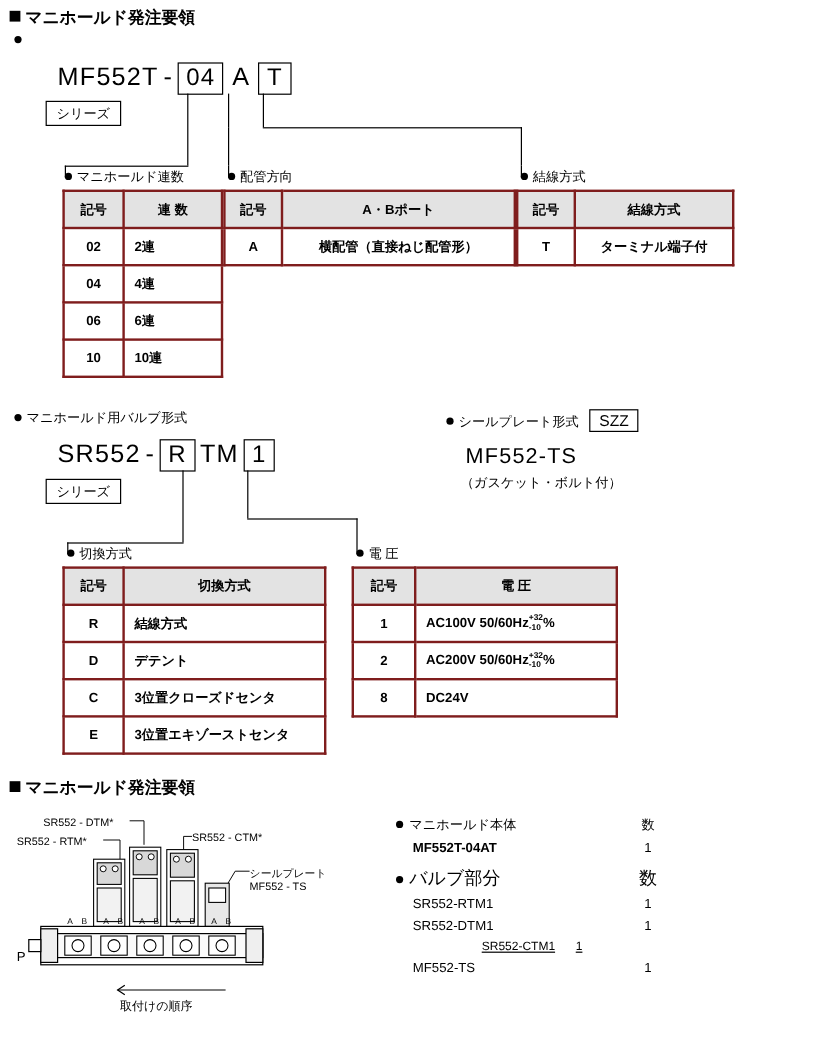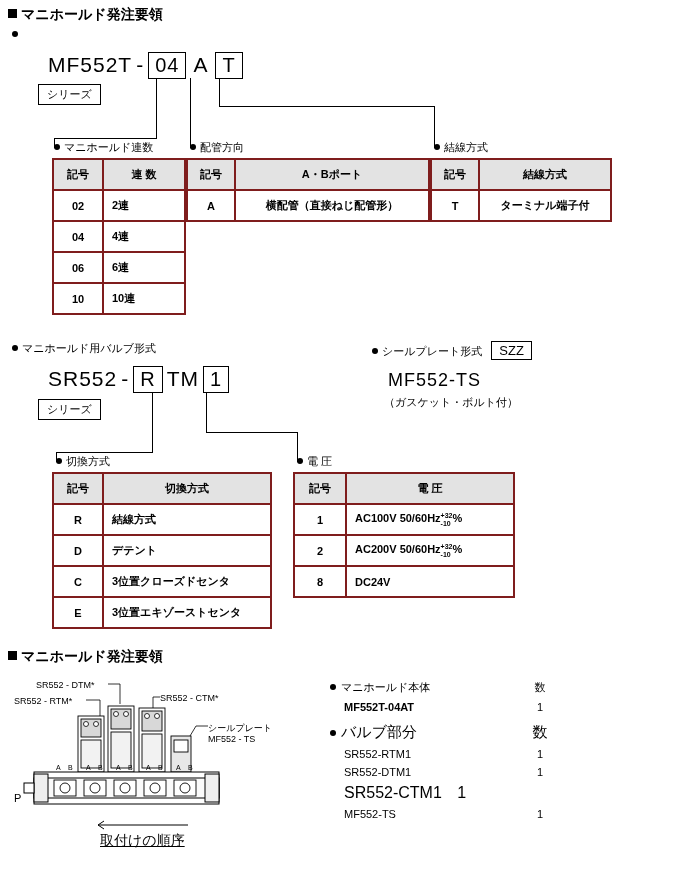--- a/index.html
+++ b/index.html
@@ -229,21 +229,21 @@
 <div class="abs sec-head" style="left:8px;top:648px;">
   <span class="sq"></span><span>マニホールド発注要領</span>
 </div>
 
 <div class="abs lbl" style="left:36px;top:680px;">SR552 - DTM*</div>
 <div class="abs lbl" style="left:14px;top:696px;">SR552 - RTM*</div>
 <div class="abs lbl" style="left:160px;top:693px;">SR552 - CTM*</div>
 <div class="abs lbl" style="left:208px;top:722px;">シールプレート</div>
 <div class="abs lbl" style="left:208px;top:734px;">MF552 - TS</div>
 <div class="abs lbl" style="left:14px;top:792px;font-size:11px;">P</div>
-<div class="abs lbl" style="left:100px;top:832px;font-size:14px;text-decoration:underline;">取付けの順序</div>
+<div class="abs lbl" style="left:100px;top:832px;font-size:10px;">取付けの順序</div>
 
 <svg class="abs" style="left:8px;top:670px;" width="290" height="165">
 
   <path d="M100,14 L112,14 L112,34" stroke="#000" fill="none" stroke-width="0.8"></path>
   <path d="M78,30 L92,30 L92,46" stroke="#000" fill="none" stroke-width="0.8"></path>
   <path d="M152,27 L145,27 L145,38" stroke="#000" fill="none" stroke-width="0.8"></path>
   <path d="M200,56 L188,56 L182,66" stroke="#000" fill="none" stroke-width="0.8"></path>
 
   <g stroke="#000" fill="#ffffff" stroke-width="0.9">
     <rect x="70" y="46" width="26" height="56"></rect>
@@ -336,21 +336,21 @@
     <span style="width:40px;text-align:center;">数</span>
   </div>
   <div style="display:flex;justify-content:space-between;font-size:11px;margin-top:6px;">
     <span style="margin-left:14px;">SR552-RTM1</span>
     <span style="width:40px;text-align:center;">1</span>
   </div>
   <div style="display:flex;justify-content:space-between;font-size:11px;margin-top:6px;">
     <span style="margin-left:14px;">SR552-DTM1</span>
     <span style="width:40px;text-align:center;">1</span>
   </div>
-  <div style="display:flex;justify-content:flex-start;font-size:16px;margin-top:6px;">
+  <div style="display:flex;justify-content:center;font-size:10px;margin-top:6px;text-decoration:underline;">
     <span style="margin-left:14px;">SR552-CTM1</span>
     <span style="width:40px;text-align:center;">1</span>
   </div>
   <div style="display:flex;justify-content:space-between;font-size:11px;margin-top:6px;">
     <span style="margin-left:14px;">MF552-TS</span>
     <span style="width:40px;text-align:center;">1</span>
   </div>
 </div>
 
 </body></html>

